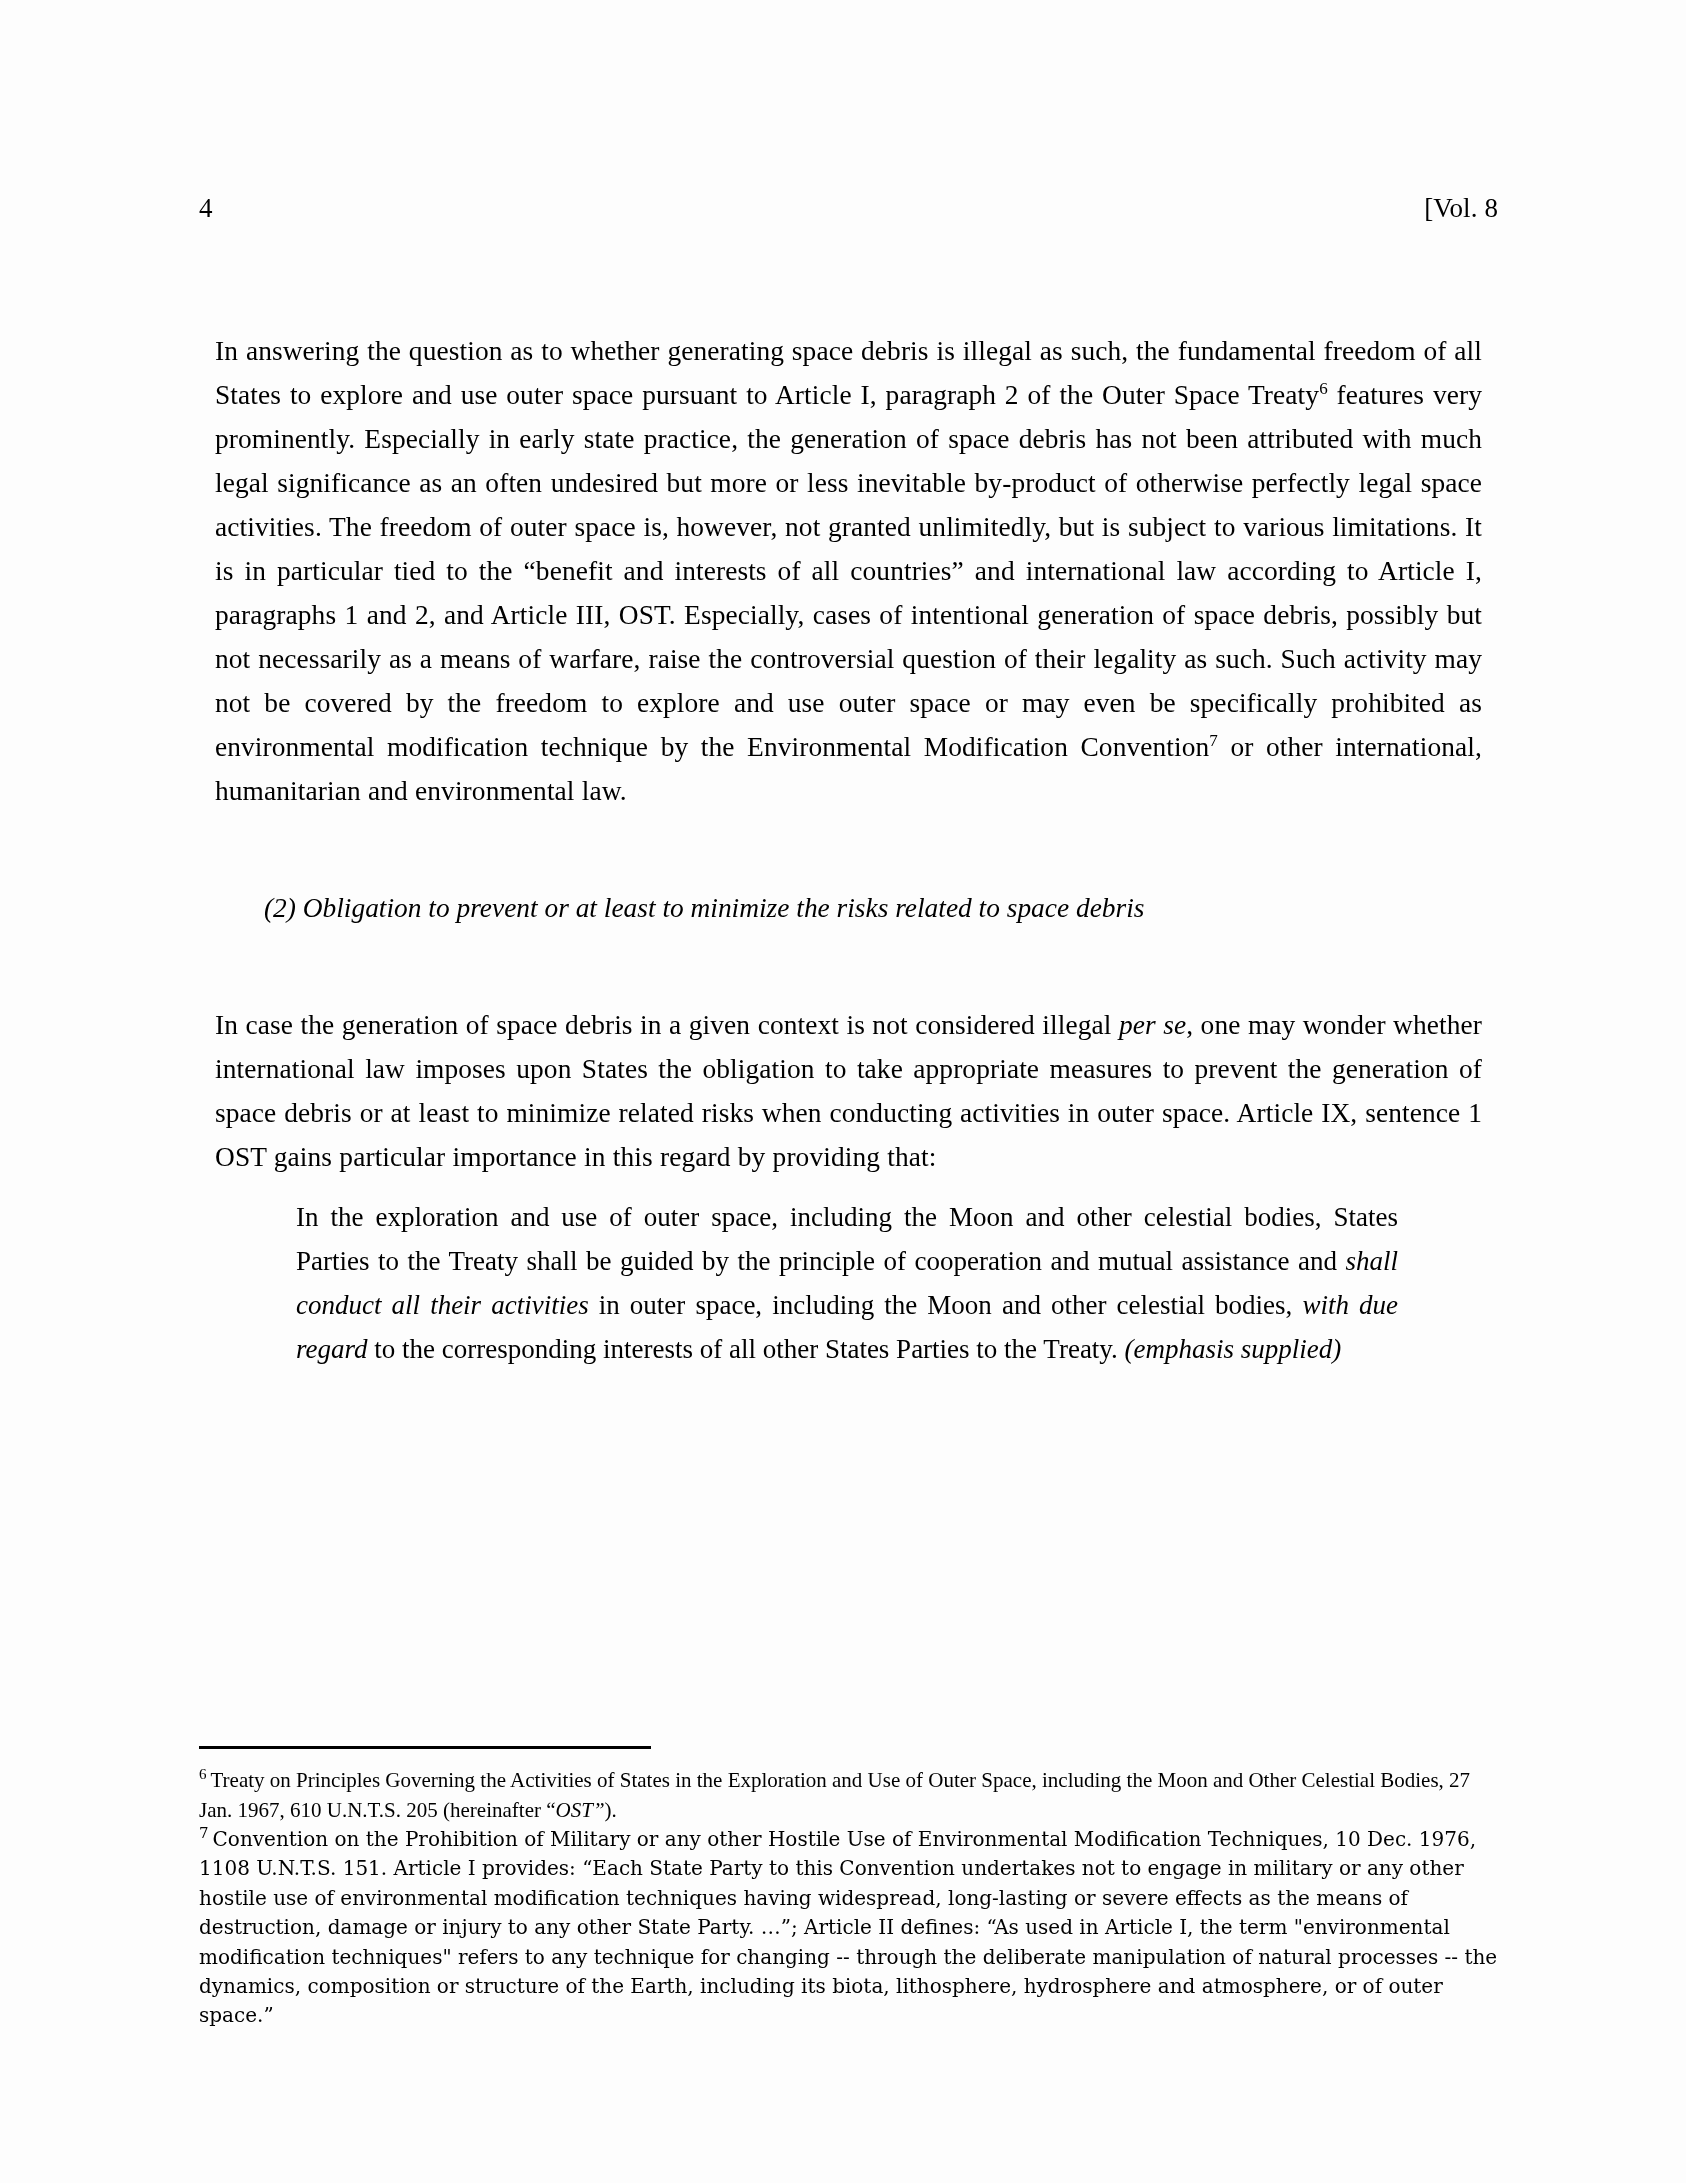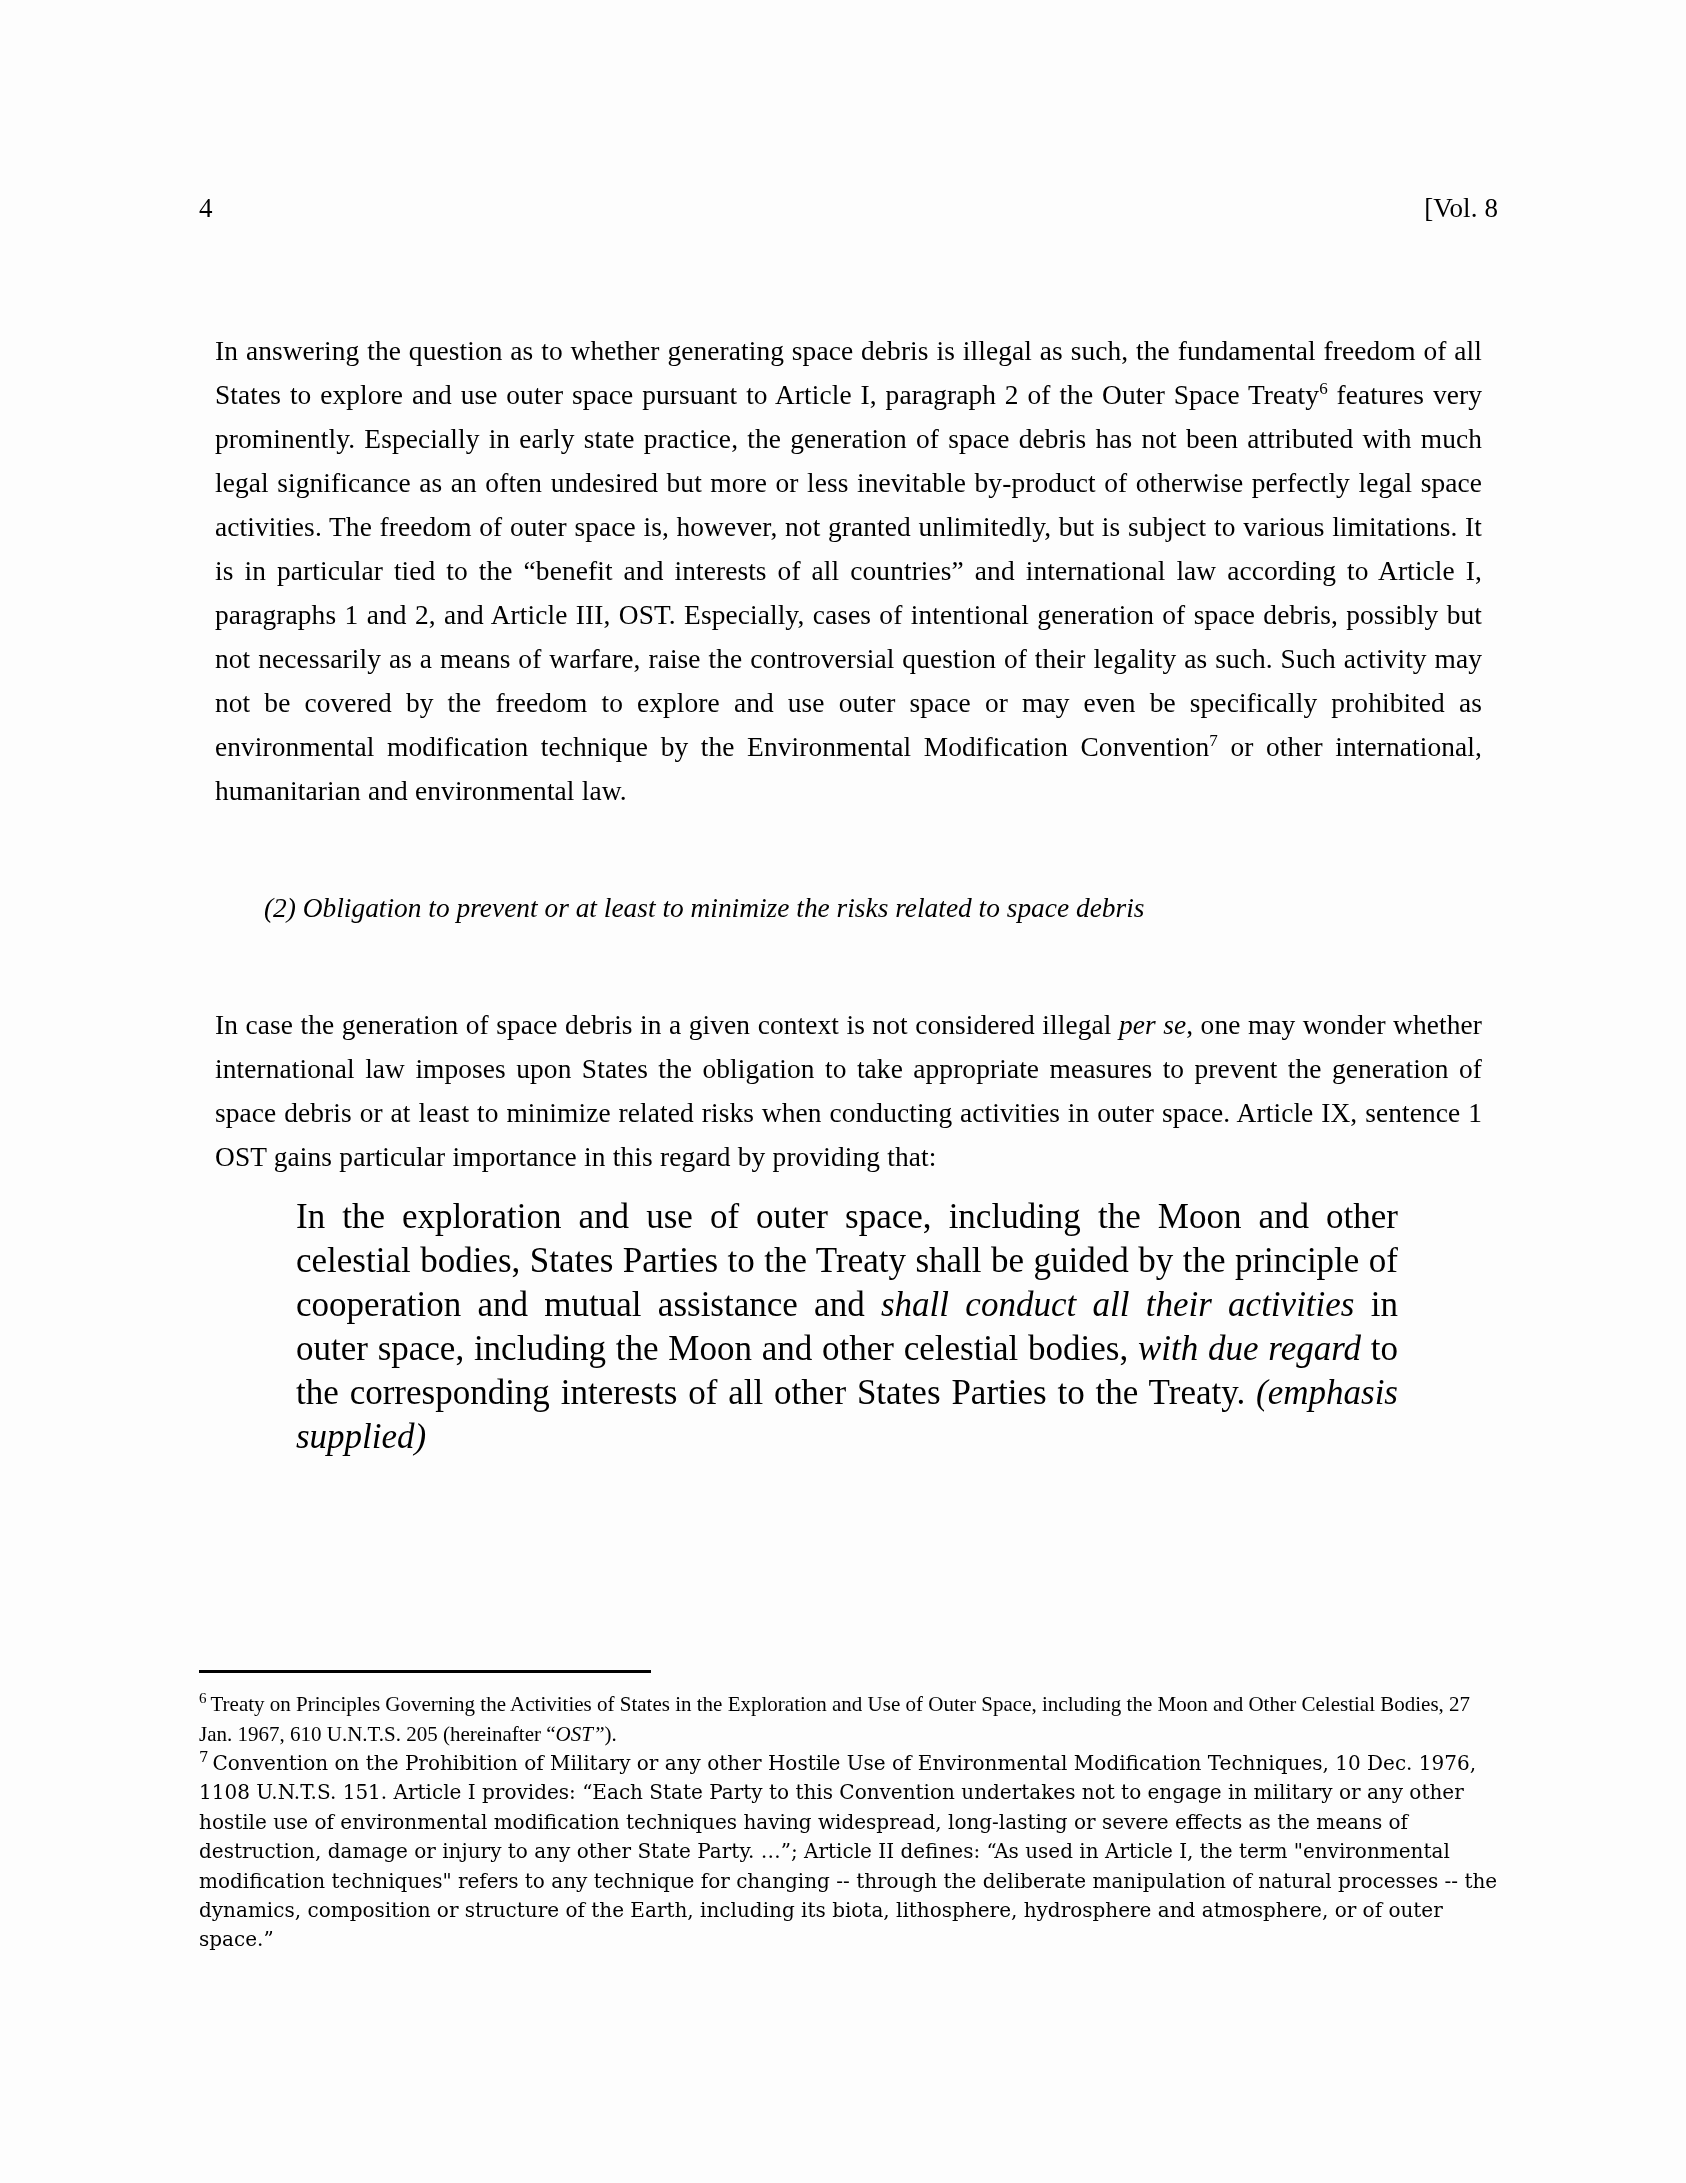--- a/index.html
+++ b/index.html
@@ -84,31 +84,31 @@
     text-align: left;
     font-weight: normal;
   }
 
   .gap-heading { height: 45px; }
 
   .blockquote {
     margin: 0;
     padding-left: 97px;
     padding-right: 100px;
-    font-size: 35px;
+    font-size: 27px;
     line-height: 44px;
     text-align: justify;
     text-justify: inter-word;
   }
 
   
   .footnote-zone {
     position: absolute;
     left: 199px;
-    top: 1670px;
+    top: 1746px;
     width: 1299px;
   }
   .fn-rule {
     width: 452px;
     height: 2.9px;
     background: #000000;
     margin: 0 0 16px 0;
   }
   .footnote {
     margin: 0;

